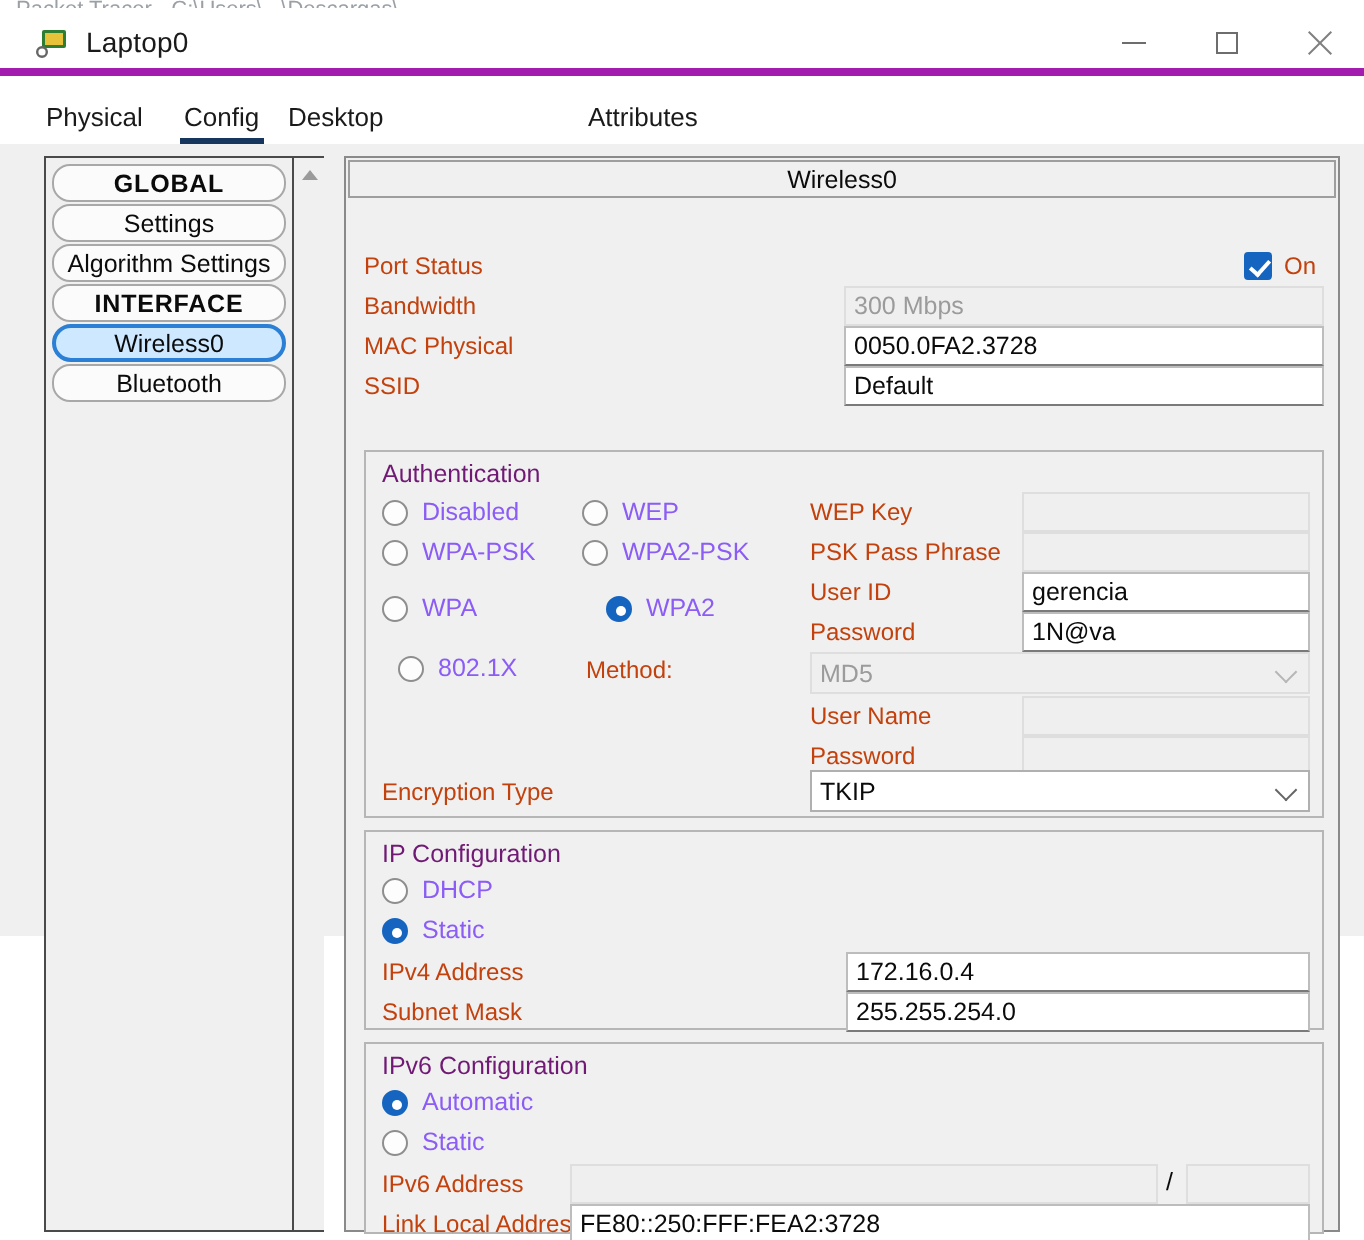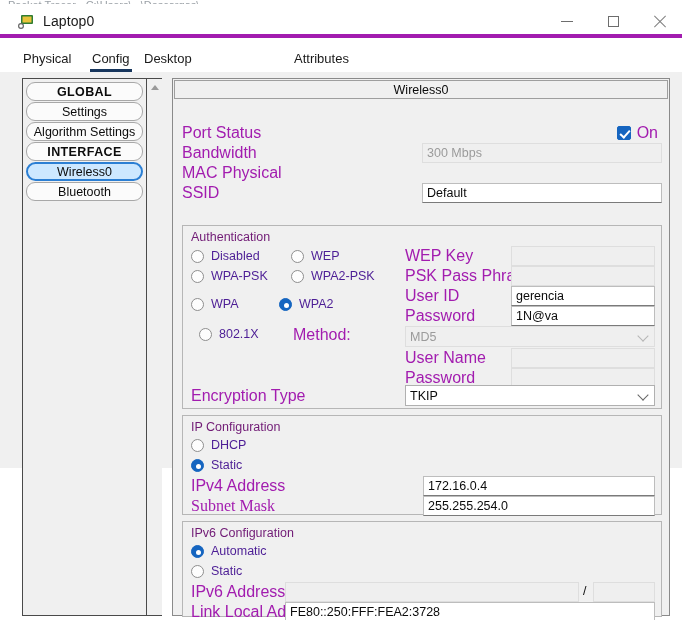--- a/index.html
+++ b/index.html
@@ -138,21 +138,21 @@
   }
   .panel-body {
     position: absolute; left: 1px; top: 22px; right: 1px; bottom: 1px;
   }
 
   
   .row {
     position: absolute; left: 0; height: 20px;
     display: flex; align-items: center;
   }
-  .lbl { font-size: 16px; color: #a21caf; white-space: nowrap; }
+  .lbl { font-size: 12px; color: #c2410c; white-space: nowrap; }
 
   .fld {
     position: absolute; height: 20px;
     background: #ffffff;
     border: 1px solid #bdbdbd;
     border-bottom: 1px solid #7a7a7a;
     font-size: 12.5px; color: #0b0b0b;
     display: flex; align-items: center;
     padding: 0 4px;
     overflow: hidden; white-space: nowrap;
@@ -184,21 +184,21 @@
   }
   .grp-title {
     position: absolute; left: 8px; top: 4px;
     font-size: 12.5px; color: #701a75;
   }
 
   
   .radio {
     position: absolute; height: 18px;
     display: flex; align-items: center; gap: 7px;
-    font-size: 12.5px; color: #4c1d95; white-space: nowrap;
+    font-size: 12.5px; color: #8b5cf6; white-space: nowrap;
   }
   .rdot {
     width: 13px; height: 13px; border-radius: 50%;
     border: 1px solid #8e8e8e; background: #fdfdfd;
     position: relative; flex: none;
   }
   .radio.on .rdot {
     border: 1px solid #1565c0; background: #1565c0;
   }
   .radio.on .rdot:after {
@@ -321,20 +321,23 @@
         <div class="row" style="left:8px; top:42px;">
           <span class="lbl">Bandwidth</span>
         </div>
         <div class="fld dis" style="left:248px; top:42px; width:240px;">
           <span>300 Mbps</span>
         </div>
 
         <div class="row" style="left:8px; top:62px;">
           <span class="lbl">MAC Physical</span>
         </div>
+        <div class="fld" style="left:248px; top:62px; width:240px;">
+          <span>0050.0FA2.3728</span>
+        </div>
 
         <div class="row" style="left:8px; top:82px;">
           <span class="lbl">SSID</span>
         </div>
         <div class="fld" style="left:248px; top:82px; width:240px;">
           <span>Default</span>
         </div>
 
         <div class="group" style="left:8px; top:124px; width:480px; height:184px;">
           <span class="grp-title">Authentication</span>
@@ -357,21 +360,21 @@
           </div>
 
           <div class="radio" style="left:108px; top:21px;">
             <span class="rdot"></span>
             <span>WEP</span>
           </div>
           <div class="radio" style="left:108px; top:41px;">
             <span class="rdot"></span>
             <span>WPA2-PSK</span>
           </div>
-          <div class="radio on" style="left:96px; top:69px;">
+          <div class="radio on" style="left:120px; top:69px;">
             <span class="rdot"></span>
             <span>WPA2</span>
           </div>
           <div class="row" style="left:110px; top:99px;">
             <span class="lbl">Method:</span>
           </div>
 
           <div class="row" style="left:222px; top:20px;">
             <span class="lbl">WEP Key</span>
           </div>
@@ -440,21 +443,21 @@
             <span>Static</span>
           </div>
 
           <div class="row" style="left:8px; top:60px;">
             <span class="lbl">IPv4 Address</span>
           </div>
           <div class="fld" style="left:240px; top:60px; width:232px;">
             <span>172.16.0.4</span>
           </div>
 
-          <div class="row" style="left:8px; top:80px;font-family:Liberation Serif, serif;">
+          <div class="row" style="left:8px; top:80px;">
             <span class="lbl">Subnet Mask</span>
           </div>
           <div class="fld" style="left:240px; top:80px; width:232px;">
             <span>255.255.254.0</span>
           </div>
         </div>
 
         <div class="group" style="left:8px; top:420px; width:480px; height:96px;">
           <span class="grp-title">IPv6 Configuration</span>
 

